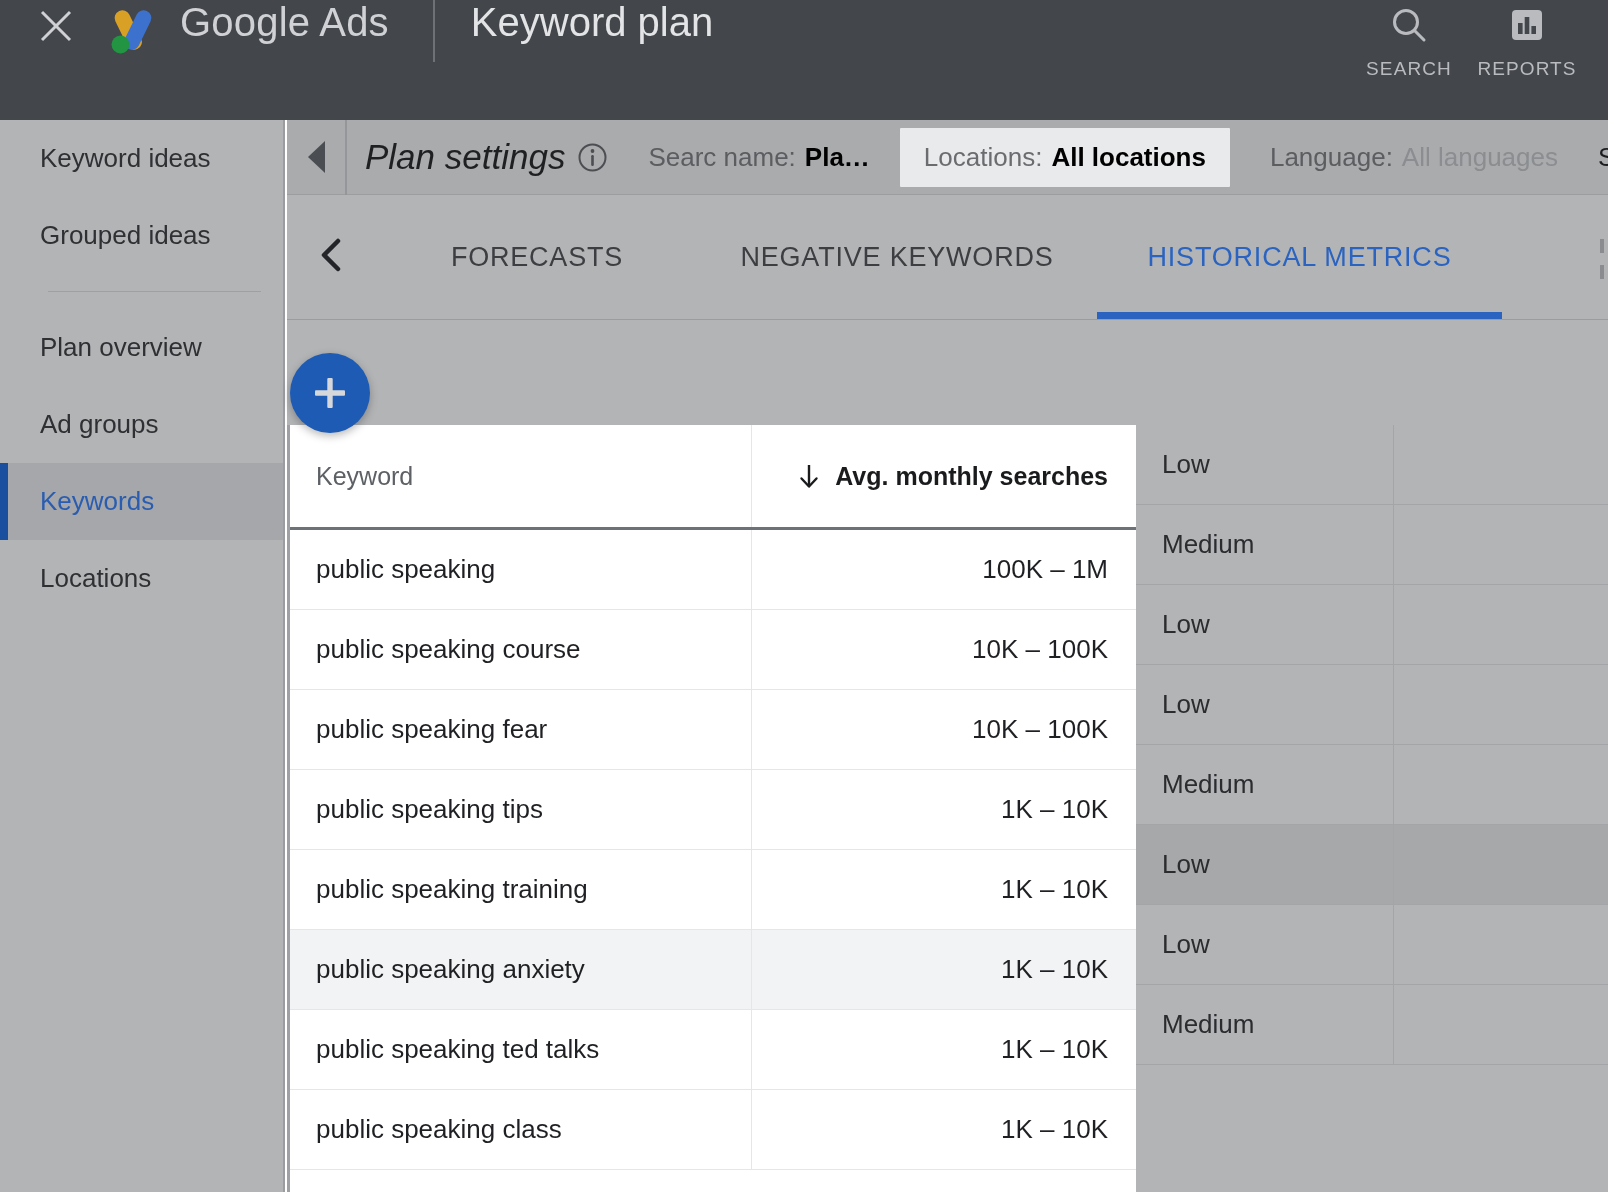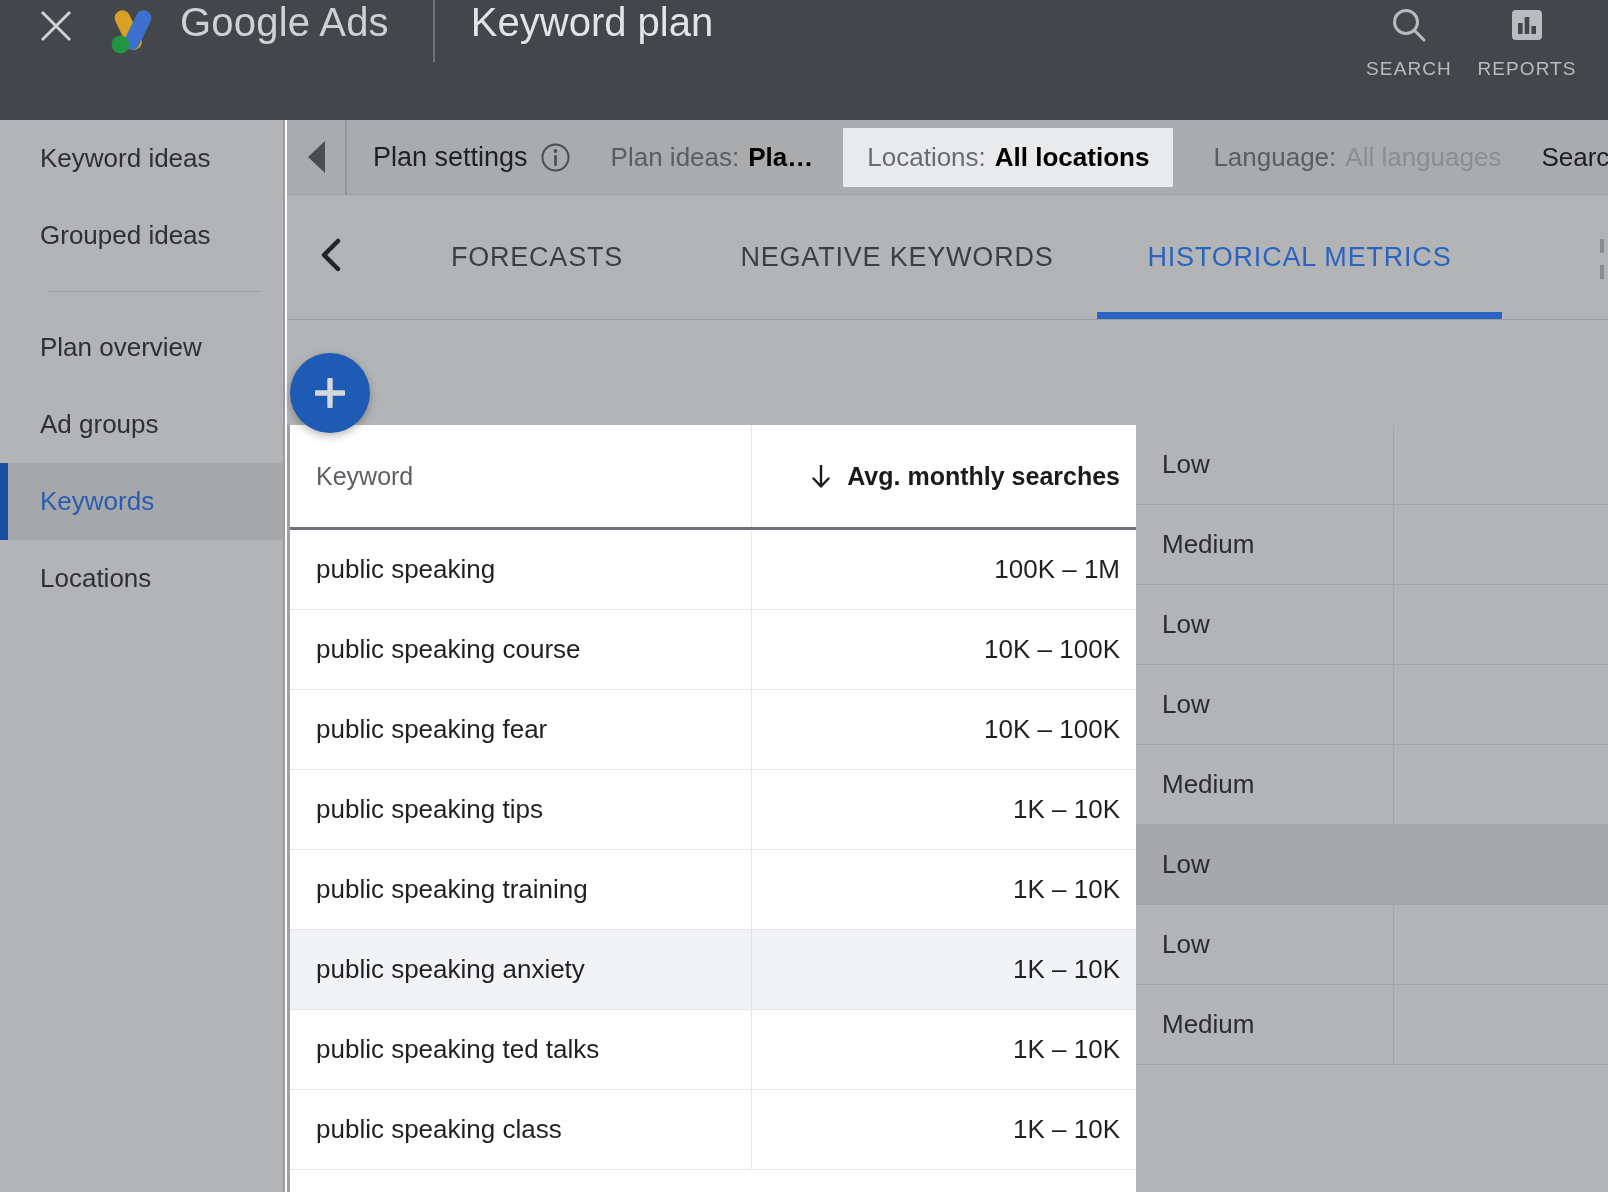--- a/index.html
+++ b/index.html
@@ -85,21 +85,21 @@
     width:60px; height:75px; display:flex; align-items:center; justify-content:center;
     border-right:2px solid #949699; cursor:pointer; flex:0 0 auto;
   }
   .tri-left {
     width:0; height:0;
     border-top:16px solid transparent;
     border-bottom:16px solid transparent;
     border-right:17px solid #4a4d52;
   }
   .plan-settings-label {
-    margin-left:26px; font-size:27px; color:#1f2022; white-space:nowrap; flex:0 0 auto;
+    margin-left:18px; font-size:35px; color:#1f2022; white-space:nowrap; flex:0 0 auto;font-style:italic;
   }
   .info-icon { margin-left:12px; flex:0 0 auto; cursor:pointer; display:flex; }
   .chip {
     margin-left:40px; font-size:26px; white-space:nowrap; cursor:pointer; flex:0 0 auto;
     display:flex; align-items:baseline; gap:9px;
   }
   .chip .ckey { color:#5b5d60; }
   .chip .cval { color:#000000; font-weight:700; }
   .chip .cval.muted { color:#8b8d90; font-weight:400; }
   .chip.highlight {
@@ -164,21 +164,21 @@
     height:105px; border-bottom:3px solid #6d7278;
   }
   .row.hover { background:#f2f3f5; }
   .cell-kw {
     width:465px; display:flex; align-items:center; padding-left:29px;
     border-right:1px solid #e4e6ea;
     font-size:26px; color:#1f2023; white-space:nowrap;
   }
   .cell-vol {
     width:384px; display:flex; align-items:center; justify-content:flex-end;
-    padding-right:16px; font-size:26px; color:#1f2023; white-space:nowrap;
+    padding-right:28px; font-size:26px; color:#1f2023; white-space:nowrap;
   }
   .row.head .cell-kw { font-size:25px; color:#5d6064; }
   .row.head .cell-vol {
     font-size:25px; color:#1a1b1d; font-weight:700;
     gap:13px;
   }
   .sort-arrow { display:inline-flex; align-items:center; }
 
   
   .dim-cols {
@@ -300,21 +300,21 @@
       <div class="plan-settings-label">Plan settings</div>
       <div class="info-icon">
         <svg width="31" height="31" viewBox="0 0 31 31" aria-hidden="true">
           <circle cx="15.5" cy="15.5" r="13" fill="none" stroke="#4c4e52" stroke-width="2"></circle>
           <circle cx="15.5" cy="9" r="1.9" fill="#4c4e52"></circle>
           <rect x="14.2" y="13" width="2.6" height="11" rx="1.2" fill="#4c4e52"></rect>
         </svg>
       </div>
 
       <div class="chip">
-        <span class="ckey">Plan ideas:</span>
+        <span class="ckey">Searc name:</span>
         <span class="cval">Pla…</span>
       </div>
 
       <div class="chip highlight">
         <span class="ckey">Locations:</span>
         <span class="cval">All locations</span>
       </div>
 
       <div class="chip">
         <span class="ckey">Language:</span>

